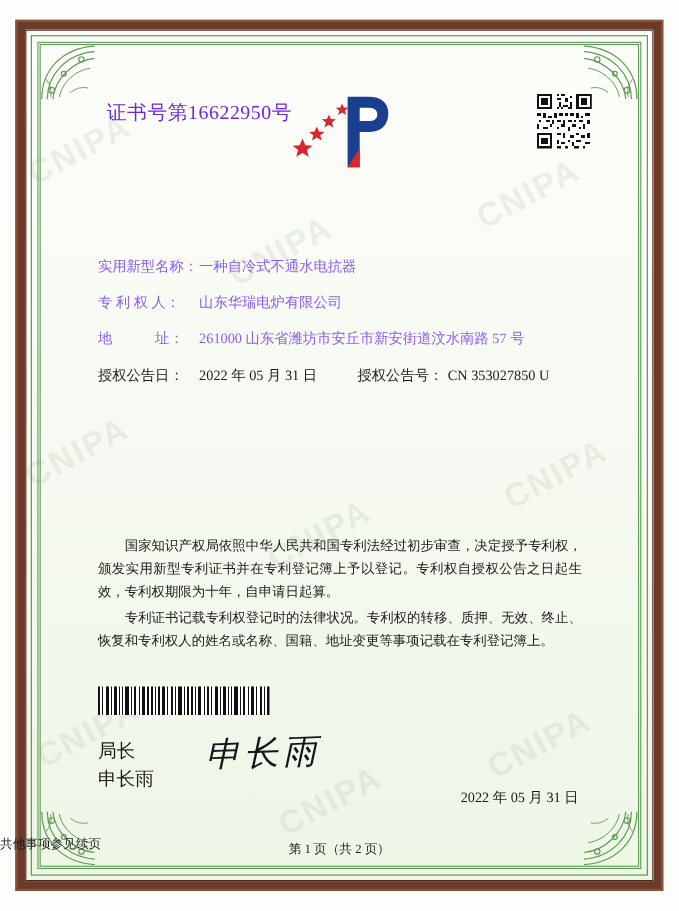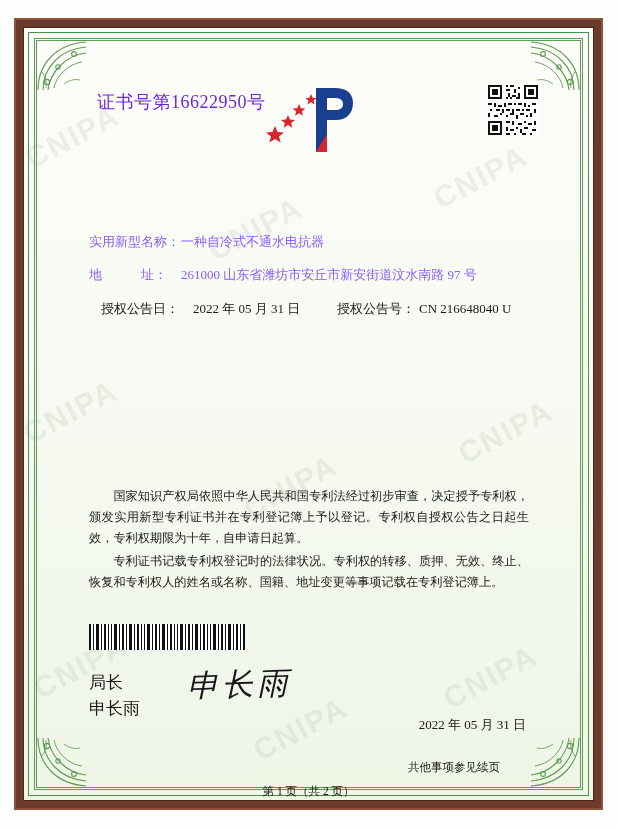--- a/index.html
+++ b/index.html
@@ -149,21 +149,21 @@
     width: 92px;
   }
   .field .value { }
 
   .row-dual {
     font-size: 13px;
     color: #1a1a1a;
     margin-bottom: 16px;
     display: flex;
   }
-  .row-dual .left { width: 236px; margin-left: 12px; }
+  .row-dual .left { width: 236px; }
   .row-dual .left .label { display: inline-block; width: 92px; }
   .row-dual .right .label { margin-right: 4px; font-family: Liberation Mono, monospace; }
 
   .paragraphs {
     position: absolute;
     left: 44px; top: 434px;
     width: 440px;
     font-size: 12.2px;
     line-height: 1.72;
     color: #1a1a1a;
@@ -203,32 +203,32 @@
 
   .issue-date {
     position: absolute;
     right: 46px; top: 664px;
     font-size: 13px;
     color: #1a1a1a;
   }
 
   .page-no {
     position: absolute;
-    left: 0; top: 732px;
+    left: 0; top: 712px;
     width: 527px;
     text-align: center;
     font-size: 11.5px;
     color: #1a1a1a;
   }
 
   .footer-note {
     position: absolute;
     left: 0; top: 760px;
     width: 500px;
-    text-align: right;
+    text-align: left;
     font-size: 11.5px;
     color: #1a1a1a;
   }
 </style>
 </head>
 <body>
 
 <div class="page">
 
   <div class="frame-outer"></div>
@@ -394,28 +394,31 @@
         </g>
       </svg>
     </div>
 
 
     <div class="fields">
       <div class="field">
         <span class="label">实用新型名称：</span><span class="value">一种自冷式不通水电抗器</span>
       </div>
       <div class="field">
-        <span class="label">地　　　址：</span><span class="value">261000 山东省潍坊市安丘市新安街道汶水南路 97 号</span>
+        <span class="label">专 利 权 人：</span><span class="value">山东华瑞电炉有限公司</span>
+      </div>
+      <div class="field">
+        <span class="label">地　　　址：</span><span class="value">261000 山东省潍坊市安丘市新安街道汶水南路 57 号</span>
       </div>
       <div class="row-dual">
         <div class="left">
           <span class="label">授权公告日：</span><span>2022 年 05 月 31 日</span>
         </div>
         <div class="right">
-          <span class="label">授权公告号：</span><span>CN 216648040 U</span>
+          <span class="label">授权公告号：</span><span>CN 353027850 U</span>
         </div>
       </div>
     </div>
 
     <div class="paragraphs">
       <p>国家知识产权局依照中华人民共和国专利法经过初步审查，决定授予专利权，颁发实用新型专利证书并在专利登记簿上予以登记。专利权自授权公告之日起生效，专利权期限为十年，自申请日起算。</p>
       <p>专利证书记载专利权登记时的法律状况。专利权的转移、质押、无效、终止、恢复和专利权人的姓名或名称、国籍、地址变更等事项记载在专利登记簿上。</p>
     </div>
 
     <div class="barcode">

